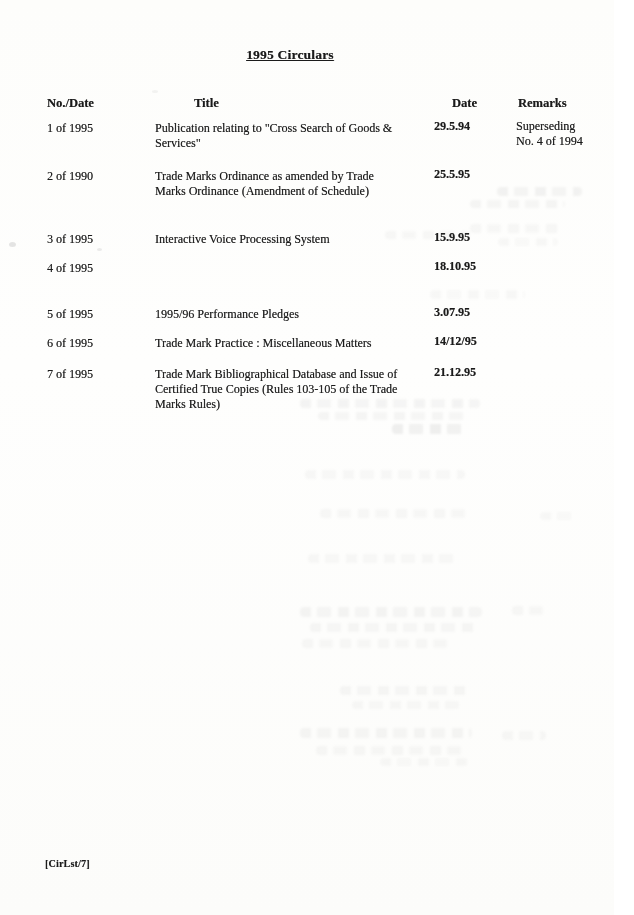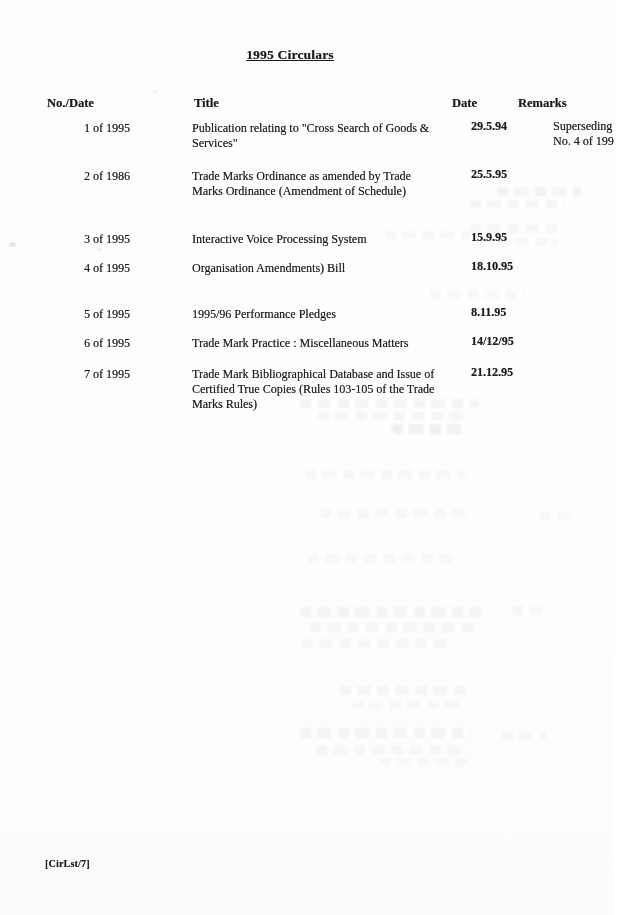--- a/index.html
+++ b/index.html
@@ -27,21 +27,21 @@
 
   #rows{position:absolute;top:0;left:0;width:100%;height:100%;}
   .row{position:absolute;left:0;width:100%;font-size:12px;line-height:15px;}
   .row:nth-child(1){top:121px;}
   .row:nth-child(2){top:169px;}
   .row:nth-child(3){top:232px;}
   .row:nth-child(4){top:261px;}
   .row:nth-child(5){top:307px;}
   .row:nth-child(6){top:336px;}
   .row:nth-child(7){top:367px;}
-  .c{position:absolute;top:0;margin-left:37px;}
+  .c{position:absolute;top:0;}
   .c-no{left:47px;white-space:nowrap;}
   .c-title{left:155px;width:275px;}
   .c-date{left:434px;top:-2px;font-weight:bold;white-space:nowrap;}
   .c-remarks{left:516px;top:-2px;width:100px;}
   .line{white-space:nowrap;}
 
   .footer-ref{
     position:absolute;left:45px;top:858px;
     font-size:10px;font-weight:bold;letter-spacing:.2px;
   }
@@ -77,50 +77,49 @@
           <div class="line">Publication relating to "Cross Search of Goods &amp;</div>
           <div class="line">Services"</div>
         </div>
         <div class="c c-date">29.5.94</div>
         <div class="c c-remarks">
           <div class="line">Superseding</div>
           <div class="line">No. 4 of 1994</div>
         </div>
       </div>
       <div class="row">
-        <div class="c c-no">2 of 1986</div>
+        <div class="c c-no">2 of 1990</div>
         <div class="c c-title">
           <div class="line">Trade Marks Ordinance as amended by Trade</div>
           <div class="line">Marks Ordinance (Amendment of Schedule)</div>
         </div>
         <div class="c c-date">25.5.95</div>
         <div class="c c-remarks"></div>
       </div>
       <div class="row">
         <div class="c c-no">3 of 1995</div>
         <div class="c c-title">
           <div class="line">Interactive Voice Processing System</div>
         </div>
         <div class="c c-date">15.9.95</div>
         <div class="c c-remarks"></div>
       </div>
       <div class="row">
         <div class="c c-no">4 of 1995</div>
         <div class="c c-title">
-          <div class="line">Organisation Amendments) Bill</div>
         </div>
         <div class="c c-date">18.10.95</div>
         <div class="c c-remarks"></div>
       </div>
       <div class="row">
         <div class="c c-no">5 of 1995</div>
         <div class="c c-title">
           <div class="line">1995/96 Performance Pledges</div>
         </div>
-        <div class="c c-date">8.11.95</div>
+        <div class="c c-date">3.07.95</div>
         <div class="c c-remarks"></div>
       </div>
       <div class="row">
         <div class="c c-no">6 of 1995</div>
         <div class="c c-title">
           <div class="line">Trade Mark Practice : Miscellaneous Matters</div>
         </div>
         <div class="c c-date">14/12/95</div>
         <div class="c c-remarks"></div>
       </div>

